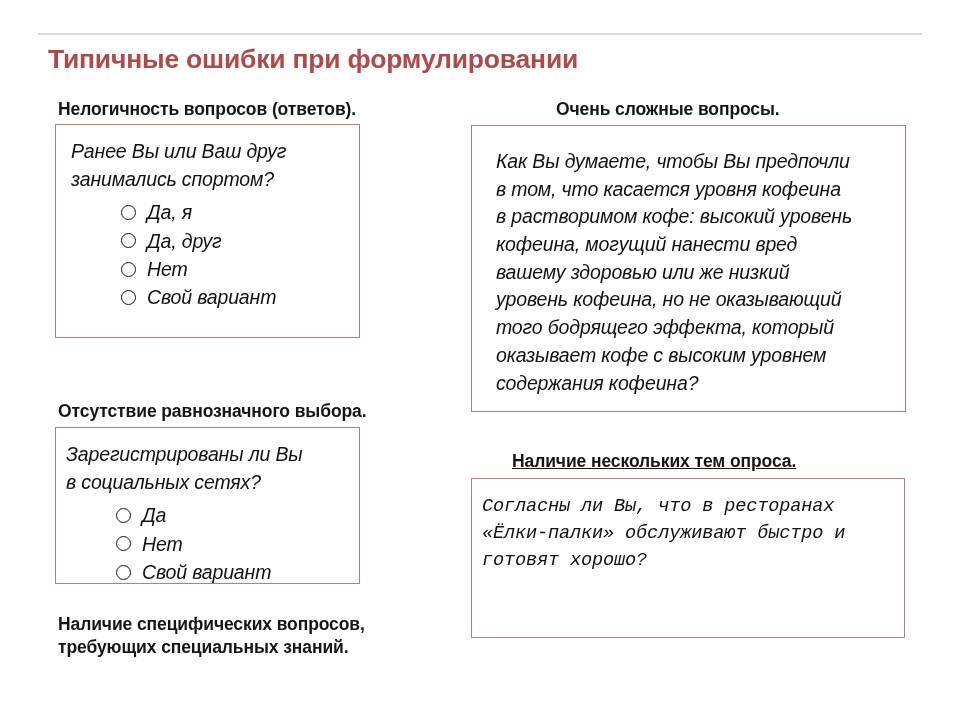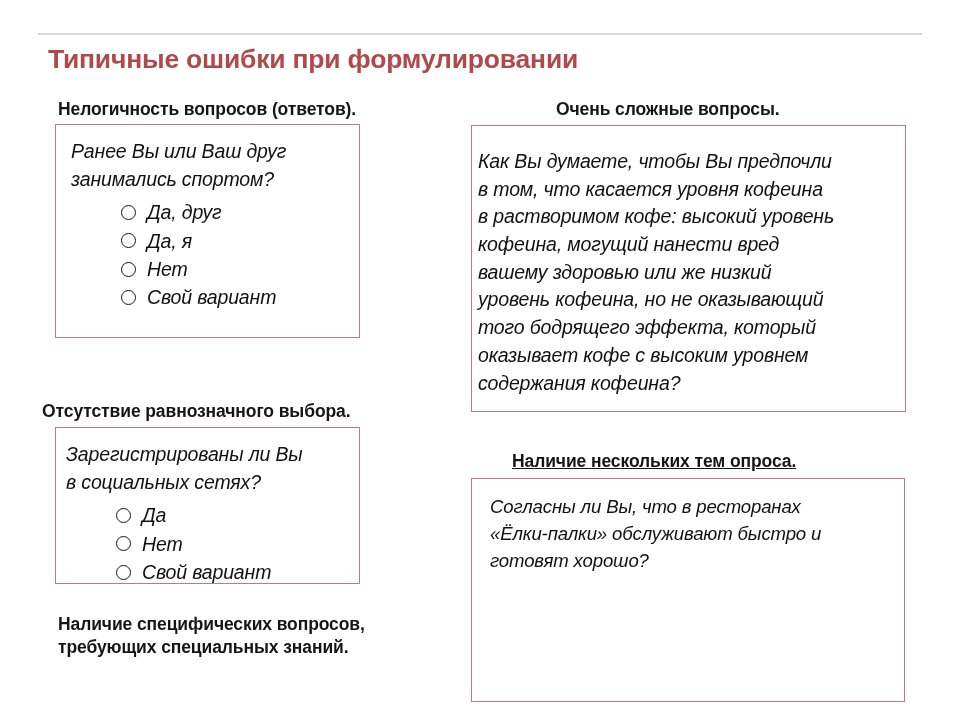--- a/index.html
+++ b/index.html
@@ -95,54 +95,54 @@
     font-size: 19.5px;
     line-height: 1.35;
     color: #111111;
     letter-spacing: -0.15px;
   }
 
   
   #heading-illogical  { left: 58px;  top: 98px;  width: 400px; }
   #box-sport          { left: 55px;  top: 124px; width: 305px; height: 214px; padding: 13px 0 0 15px; }
 
-  #heading-nonequal   { left: 42px;  top: 400px; width: 400px; }
+  #heading-nonequal   { left: 58px;  top: 400px; width: 400px; }
   #box-social         { left: 55px;  top: 427px; width: 305px; height: 157px; padding: 13px 0 0 10px; }
 
   #heading-specific   { left: 58px;  top: 613px; width: 420px; }
 
   #heading-complex    { left: 512px; top: 98px;  width: 400px; margin-left: 44px; }
-  #box-coffee         { left: 471px; top: 125px; width: 435px; height: 287px; padding: 22px 18px 0 6px; }
+  #box-coffee         { left: 471px; top: 125px; width: 435px; height: 287px; padding: 22px 18px 0 24px; }
 
   #heading-multitopic { left: 512px; top: 450px; width: 420px; text-decoration: underline; }
-  #box-restaurant     { left: 471px; top: 478px; width: 434px; height: 224px; padding: 14px 16px 0 18px; }
+  #box-restaurant     { left: 471px; top: 478px; width: 434px; height: 160px; padding: 14px 16px 0 10px; font-family: Liberation Mono, monospace; }
   #tv-question        { margin-top: 20px; }
 </style>
 </head>
 <body>
 
 <div class="slide">
 
   <div class="top-rule"></div>
 
   <div class="slide-title">Типичные ошибки при формулировании</div>
 
   <div class="heading" id="heading-illogical">Нелогичность вопросов (ответов).</div>
 
   <div class="qbox" id="box-sport">
     <div class="qtext">Ранее Вы или Ваш друг
 занимались спортом?</div>
     <ul class="options">
       <li>
         <span class="radio"></span>
-        <span class="opt-label">Да, друг</span>
+        <span class="opt-label">Да, я</span>
       </li>
       <li>
         <span class="radio"></span>
-        <span class="opt-label">Да, я</span>
+        <span class="opt-label">Да, друг</span>
       </li>
       <li>
         <span class="radio"></span>
         <span class="opt-label">Нет</span>
       </li>
       <li>
         <span class="radio"></span>
         <span class="opt-label">Свой вариант</span>
       </li>
     </ul>

